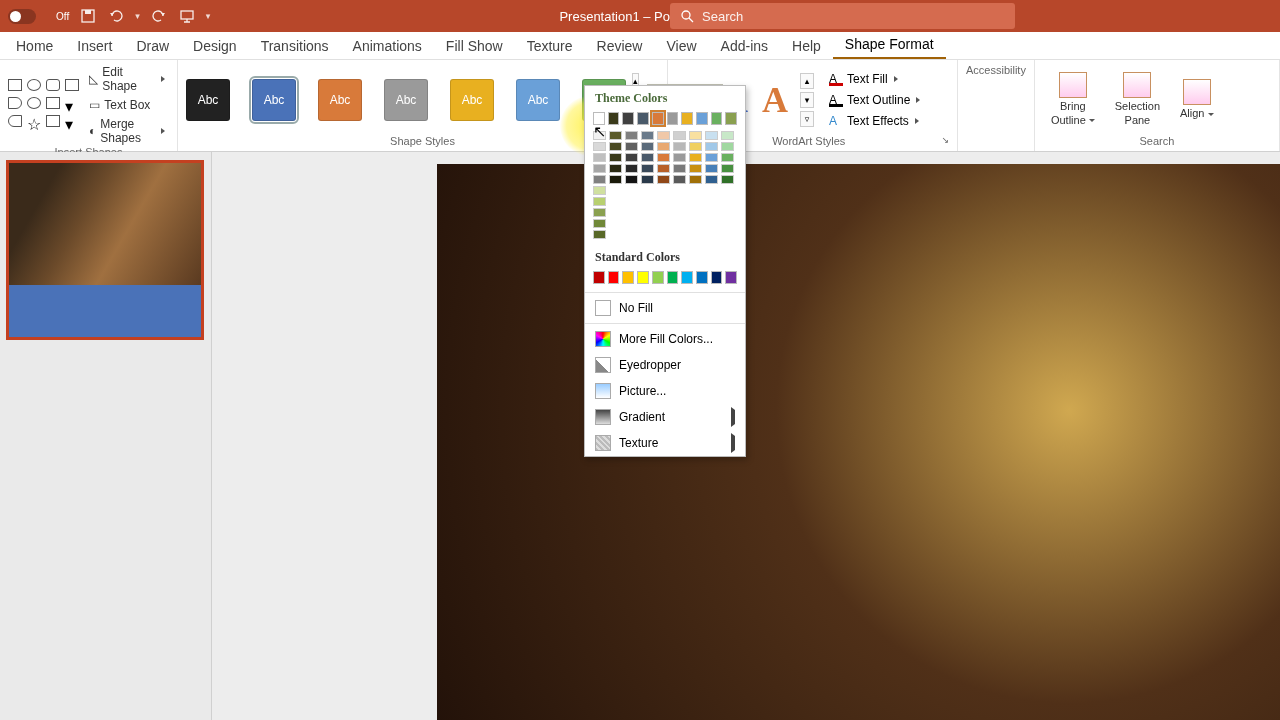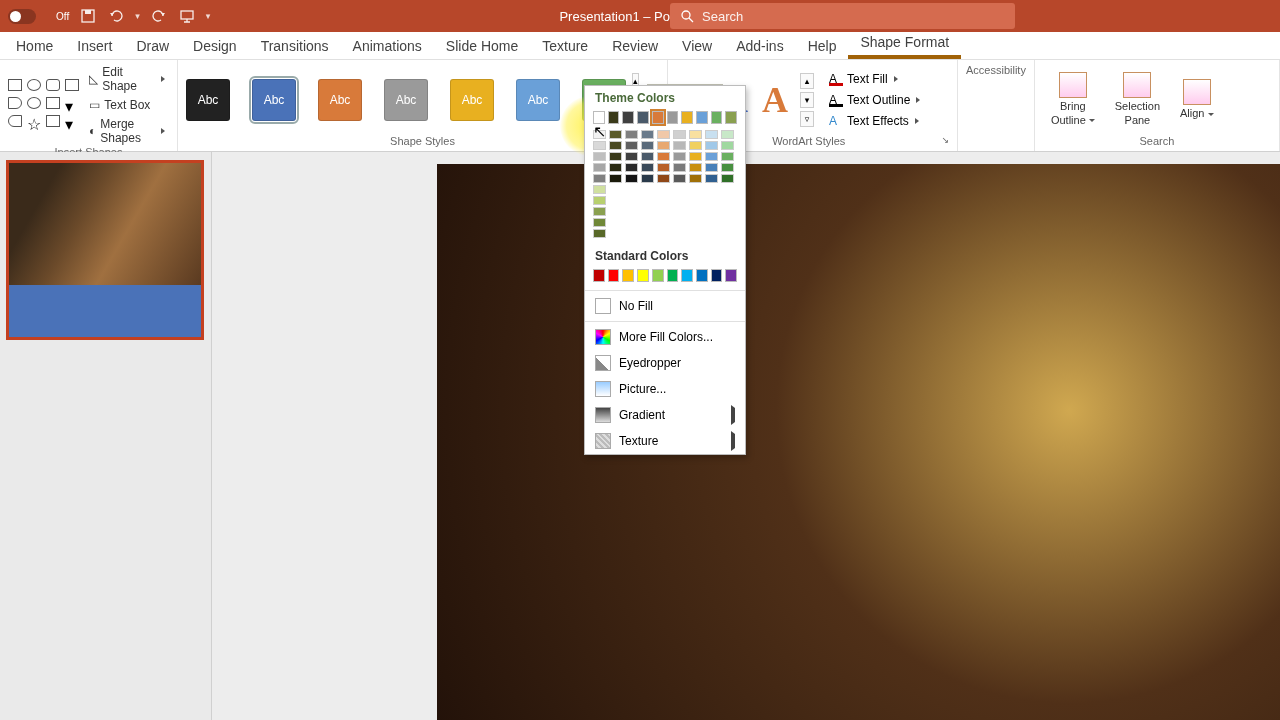--- a/index.html
+++ b/index.html
@@ -10,21 +10,21 @@
 .autosave { display: flex; align-items: center; gap: 20px; }
 .switch { width: 28px; height: 15px; background: #8a3520; border-radius: 8px; position: relative; }
 .switch::after { content: ""; width: 11px; height: 11px; background: #fff; border-radius: 50%; position: absolute; left: 2px; top: 2px; }
 .title { position: absolute; left: 50%; transform: translateX(-50%); font-size: 13px; }
 .search { position: absolute; left: 670px; width: 345px; height: 26px; background: #d56b4f; border-radius: 3px; display: flex; align-items: center; padding: 0 10px; gap: 8px; font-size: 13px; }
 .qat-icon { width: 18px; height: 18px; display: inline-flex; align-items: center; justify-content: center; opacity: 0.9; }
 
 
 .tabs { height: 28px; background: #fff; display: flex; align-items: end; padding: 0 4px; border-bottom: 1px solid #e0e0e0; }
 .tab { padding: 6px 12px 5px; font-size: 14px; color: #444; cursor: pointer; }
-.tab.active { color: #404040; border-bottom: 4px solid #a16207; }
+.tab.active { color: #000000; border-bottom: 2px solid #a16207; }
 
 
 .ribbon { height: 92px; background: #fff; display: flex; border-bottom: 1px solid #d0d0d0; }
 .group { border-right: 1px solid #e4e4e4; padding: 4px 8px 2px; display: flex; flex-direction: column; justify-content: space-between; }
 .group-label { text-align: center; font-size: 11px; color: #666; padding-bottom: 2px; }
 .group-body { flex: 1; display: flex; align-items: center; gap: 4px; }
 
 
 .shape-gallery { display: grid; grid-template-columns: repeat(4, 16px); grid-auto-rows: 16px; gap: 2px 3px; }
 .mini-shape { width: 14px; height: 12px; border: 1px solid #555; }
@@ -58,21 +58,21 @@
 
 .workspace { display: flex; height: calc(720px - 152px); }
 .thumb-pane { width: 212px; background: #eaeaea; border-right: 1px solid #d0d0d0; padding: 8px 6px; }
 .thumb { width: 198px; height: 180px; border: 3px solid #c44020; background: #4a72b8; position: relative; overflow: hidden; }
 .thumb-img { width: 100%; height: 70%; background: linear-gradient(120deg,#3a2a1a 20%,#6b4a2a 40%,#a07040 60%,#5a3a20 100%); }
 .main-pane { flex: 1; background: #ededed; position: relative; overflow: hidden; }
 .slide-img { position: absolute; left: 225px; top: 12px; right: -60px; bottom: -60px; background: radial-gradient(circle at 70% 40%, #d0a850 0%, #503018 40%, #201008 100%); }
 
 
 .fill-popup { position: absolute; left: 584px; top: 85px; width: 162px; background: #fff; border: 1px solid #bcbcbc; box-shadow: 2px 3px 6px rgba(0,0,0,0.25); z-index: 100; font-size: 12px; }
-.fill-popup .hdr { padding: 5px 10px 4px; font-weight: 600; color: #4a6a3a; font-size: 12px; }
+.fill-popup .hdr { padding: 5px 10px 4px; font-weight: 600; color: #4a6a3a; font-size: 12px; font-family: Liberation Serif, serif; }
 .color-row { display: flex; gap: 3px; padding: 2px 8px; }
 .sw { width: 13px; height: 13px; border: 1px solid #bbb; }
 .sw.sel { outline: 2px solid #d08030; }
 .tint-grid { padding: 2px 8px 6px; }
 .tint-col { display: inline-flex; flex-direction: column; gap: 2px; margin-right: 3px; }
 .tsw { width: 13px; height: 9px; border: 1px solid #ccc; }
 .menu-item { display: flex; align-items: center; gap: 8px; padding: 5px 10px; cursor: pointer; }
 .menu-item .mi-icon { width: 16px; height: 16px; border: 1px solid #aaa; }
 .menu-item .sub::after { content: ""; border-left: 4px solid #444; border-top: 3px solid transparent; border-bottom: 3px solid transparent; margin-left: auto; }
 .sep { height: 1px; background: #e0e0e0; margin: 2px 0; }
@@ -125,21 +125,21 @@
   </div>
 </div>
 
 <div class="tabs" id="tabs">
     <div class="tab">Home</div>
     <div class="tab">Insert</div>
     <div class="tab">Draw</div>
     <div class="tab">Design</div>
     <div class="tab">Transitions</div>
     <div class="tab">Animations</div>
-    <div class="tab">Slide Home</div>
+    <div class="tab">Fill Show</div>
     <div class="tab">Texture</div>
     <div class="tab">Review</div>
     <div class="tab">View</div>
     <div class="tab">Add-ins</div>
     <div class="tab">Help</div>
     <div class="tab active">Shape Format</div>
   </div>
 
 <div class="ribbon">
 

